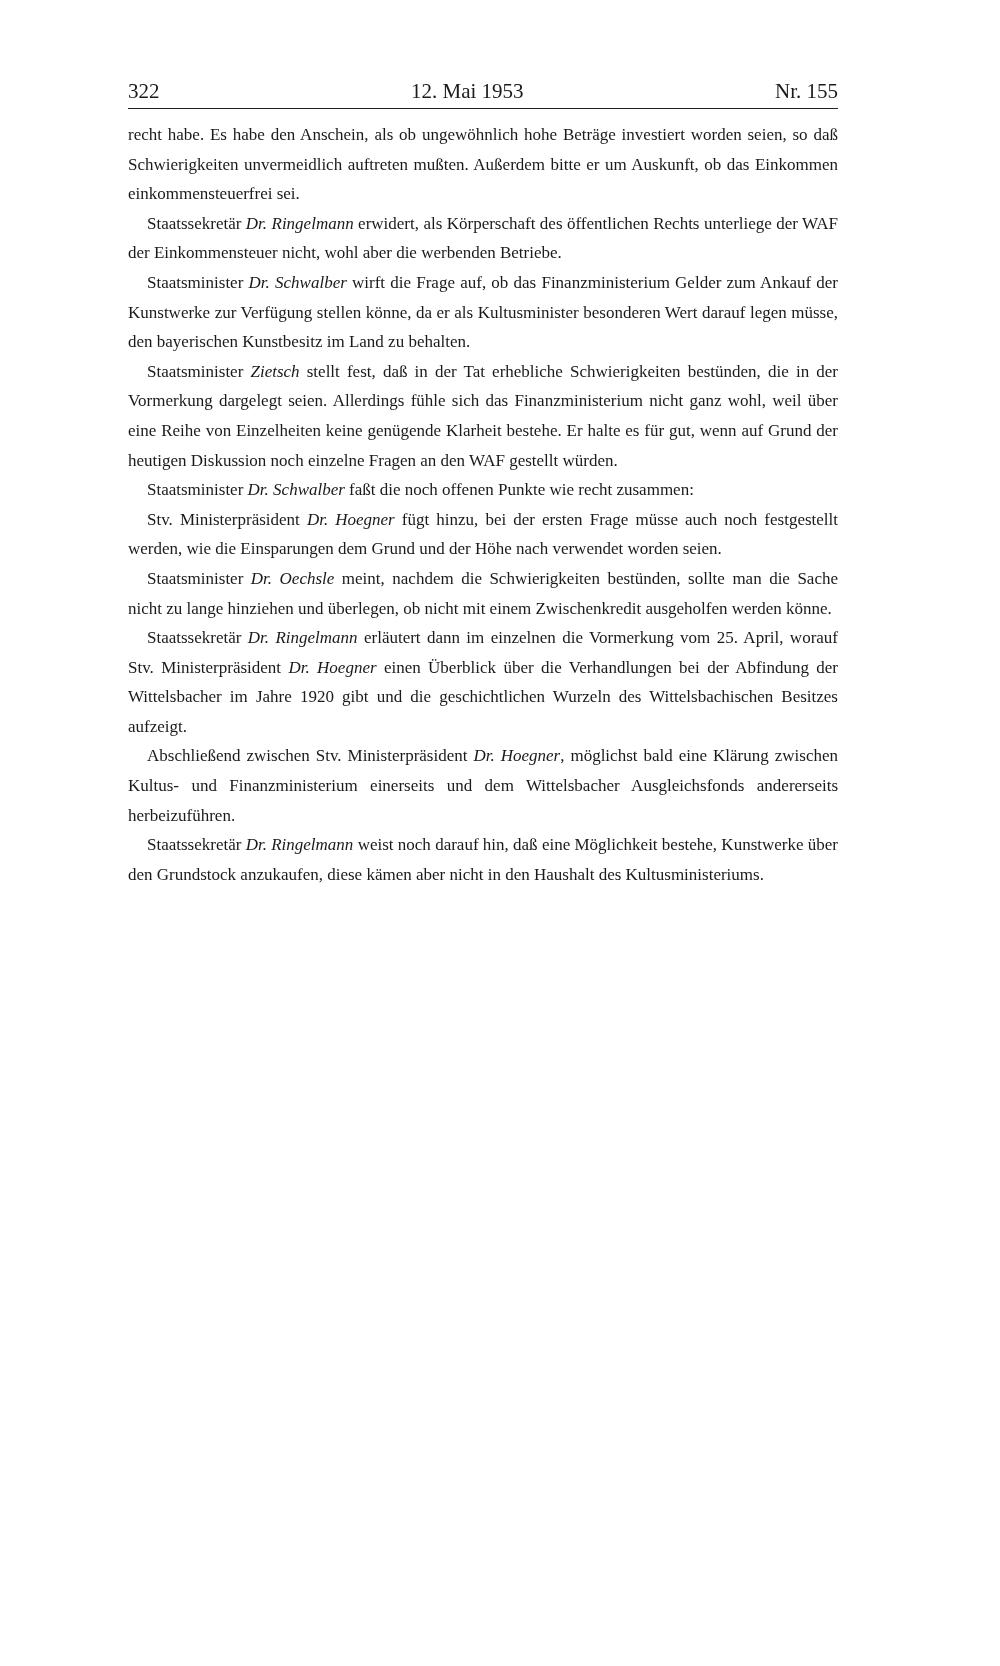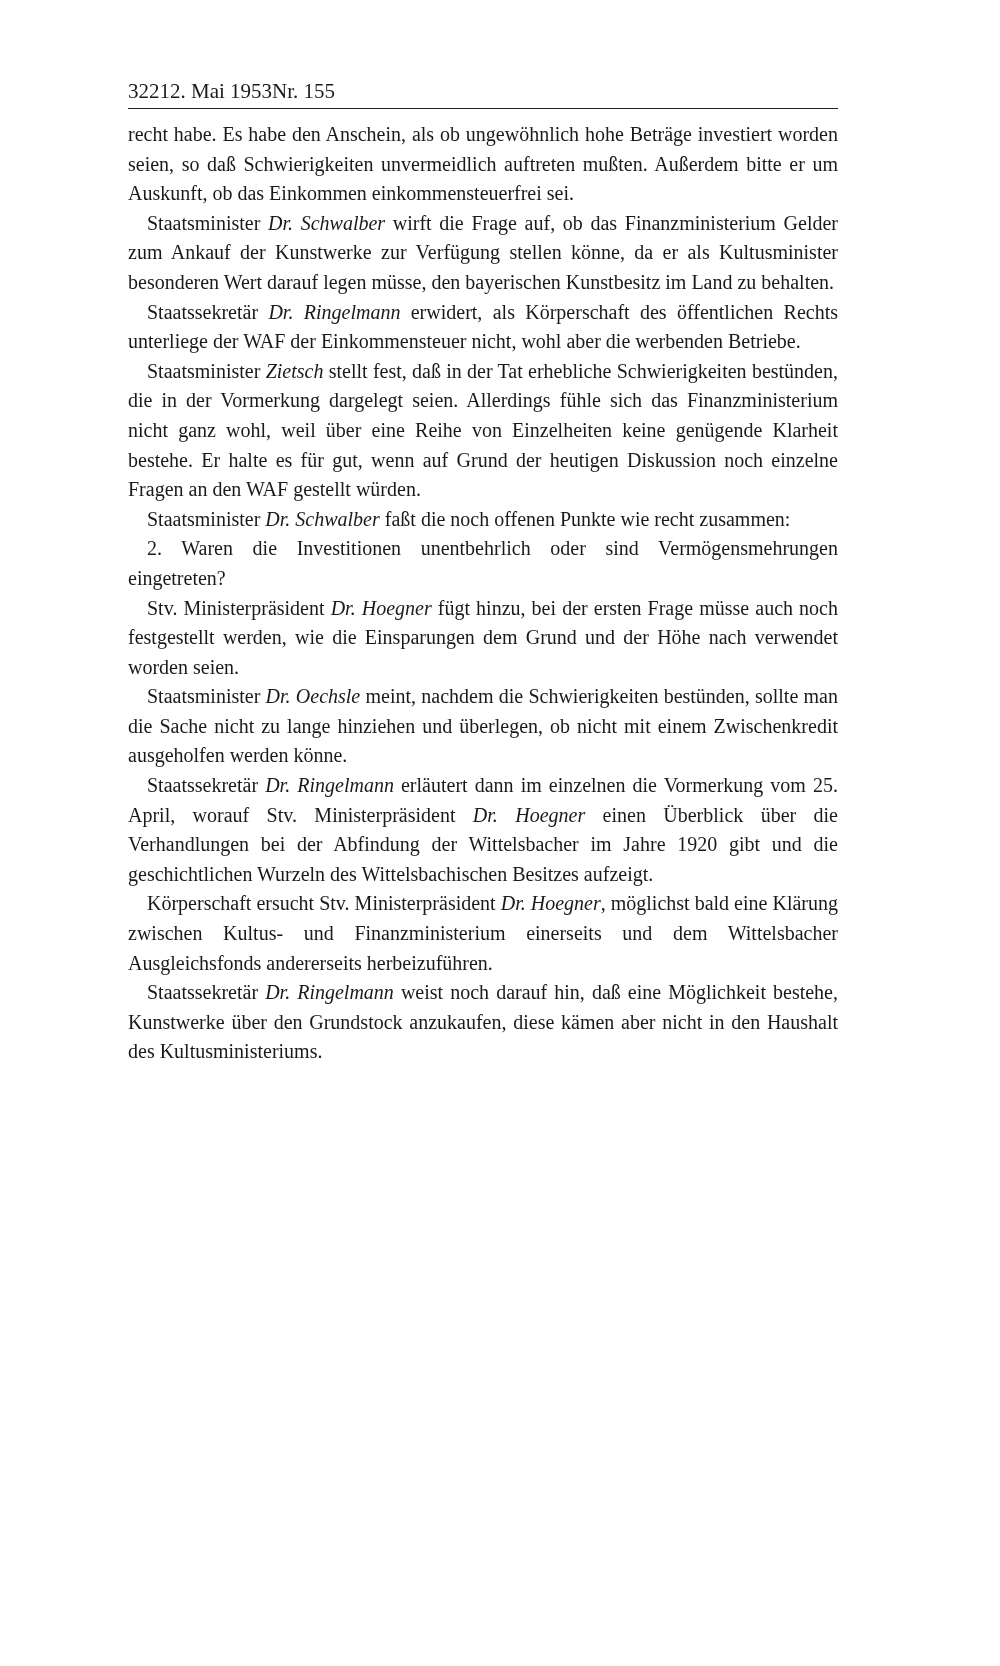--- a/index.html
+++ b/index.html
@@ -3,45 +3,44 @@
   <meta charset="utf-8">
   <style>
     html, body { margin: 0; padding: 0; background: #ffffff; }
     body { width: 1000px; height: 1666px; position: relative; overflow: hidden; }
     .page {
       position: absolute; left: 128px; top: 78px; width: 710px;
       font-family: "Liberation Serif", "DejaVu Serif", serif;
       color: #1a1a1a;
     }
     .running-head {
-      display: flex; justify-content: flex-start; align-items: baseline;
+      display: flex; justify-content: space-between; align-items: baseline;
       font-size: 21px; line-height: 26px;
       border-bottom: 1.5px solid #222; padding-bottom: 4px;
     }
-    .body-text { margin-top: 11px; font-size: 20px; line-height: 29.6px; }
+    .body-text { margin-top: 11px; font-size: 17px; line-height: 29.6px; }
     .para { margin: 0; text-align: justify; text-indent: 19px; hyphens: manual; }
     .para.first { text-indent: 0; }
     .para .name { font-style: italic; }
   </style>
 </head>
 <body>
 
 <div class="page">
   <div class="running-head">
     <span>322</span>
     <span>12. Mai 1953</span>
     <span>Nr. 155</span>
   </div>
 
   <div class="body-text">
     <p class="para first"><span>recht habe. Es habe den Anschein, als ob ungewöhnlich hohe Beträge inves­tiert worden seien, so daß Schwierigkeiten unvermeidlich auftreten mußten. Außerdem bitte er um Auskunft, ob das Einkommen einkommensteuerfrei sei.</span></p>
+    <p class="para"><span>Staatssekretär </span><span class="name">Dr. Ringelmann</span><span> erwidert, als Körperschaft des öffentlichen Rechts unterliege der WAF der Einkommensteuer nicht, wohl aber die werbenden Betriebe.</span></p>
     <p class="para"><span>Staatsminister </span><span class="name">Dr. Schwalber</span><span> wirft die Frage auf, ob das Finanzministerium Gelder zum Ankauf der Kunstwerke zur Verfügung stellen könne, da er als Kultusminister besonderen Wert darauf legen müsse, den bayerischen Kunst­besitz im Land zu behalten.</span></p>
-    <p class="para"><span>Staatssekretär </span><span class="name">Dr. Ringelmann</span><span> erwidert, als Körperschaft des öffentlichen Rechts unterliege der WAF der Einkommensteuer nicht, wohl aber die werbenden Betriebe.</span></p>
     <p class="para"><span>Staatsminister </span><span class="name">Zietsch</span><span> stellt fest, daß in der Tat erhebliche Schwierigkeiten bestünden, die in der Vormerkung dargelegt seien. Allerdings fühle sich das Finanzministerium nicht ganz wohl, weil über eine Reihe von Einzelheiten keine genügende Klarheit bestehe. Er halte es für gut, wenn auf Grund der heutigen Diskussion noch einzelne Fragen an den WAF gestellt würden.</span></p>
     <p class="para"><span>Staatsminister </span><span class="name">Dr. Schwalber</span><span> faßt die noch offenen Punkte wie recht zusammen:</span></p>
-    <p class="para"><span>2. Waren die Investitionen unentbehrlich oder sind Vermögensmehrungen eingetreten?</span></p>
     <p class="para"><span>Stv. Ministerpräsident </span><span class="name">Dr. Hoegner</span><span> fügt hinzu, bei der ersten Frage müsse auch noch festgestellt werden, wie die Einsparungen dem Grund und der Höhe nach verwendet worden seien.</span></p>
     <p class="para"><span>Staatsminister </span><span class="name">Dr. Oechsle</span><span> meint, nachdem die Schwierigkeiten bestünden, sollte man die Sache nicht zu lange hinziehen und überlegen, ob nicht mit einem Zwischenkredit ausgeholfen werden könne.</span></p>
     <p class="para"><span>Staatssekretär </span><span class="name">Dr. Ringelmann</span><span> erläutert dann im einzelnen die Vormerkung vom 25. April, worauf Stv. Ministerpräsident </span><span class="name">Dr. Hoegner</span><span> einen Überblick über die Verhandlungen bei der Abfindung der Wittelsbacher im Jahre 1920 gibt und die geschichtlichen Wurzeln des Wittelsbachischen Besitzes aufzeigt.</span></p>
-    <p class="para"><span>Körperschaft ersucht Stv. Ministerpräsident </span><span class="name">Dr. Hoegner</span><span>, möglichst bald eine Klärung zwischen Kultus- und Finanzministerium einerseits und dem Wittels­bacher Ausgleichsfonds andererseits herbeizuführen.</span></p>
+    <p class="para"><span>Abschließend zwischen Stv. Ministerpräsident </span><span class="name">Dr. Hoegner</span><span>, möglichst bald eine Klärung zwischen Kultus- und Finanzministerium einerseits und dem Wittels­bacher Ausgleichsfonds andererseits herbeizuführen.</span></p>
     <p class="para"><span>Staatssekretär </span><span class="name">Dr. Ringelmann</span><span> weist noch darauf hin, daß eine Möglichkeit bestehe, Kunstwerke über den Grundstock anzukaufen, diese kämen aber nicht in den Haushalt des Kultusministeriums.</span></p>
   </div>
 </div>
 
 </body></html>

